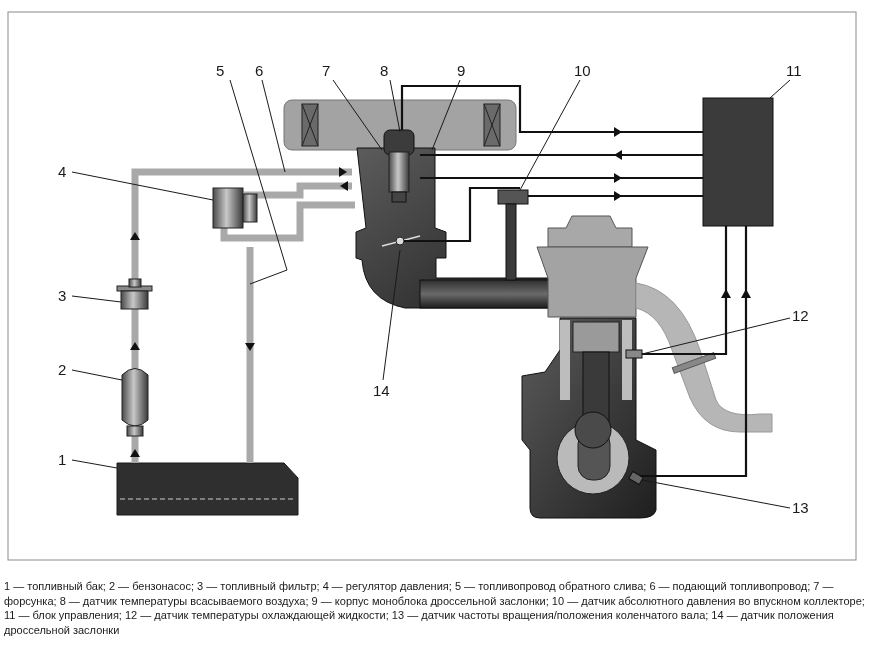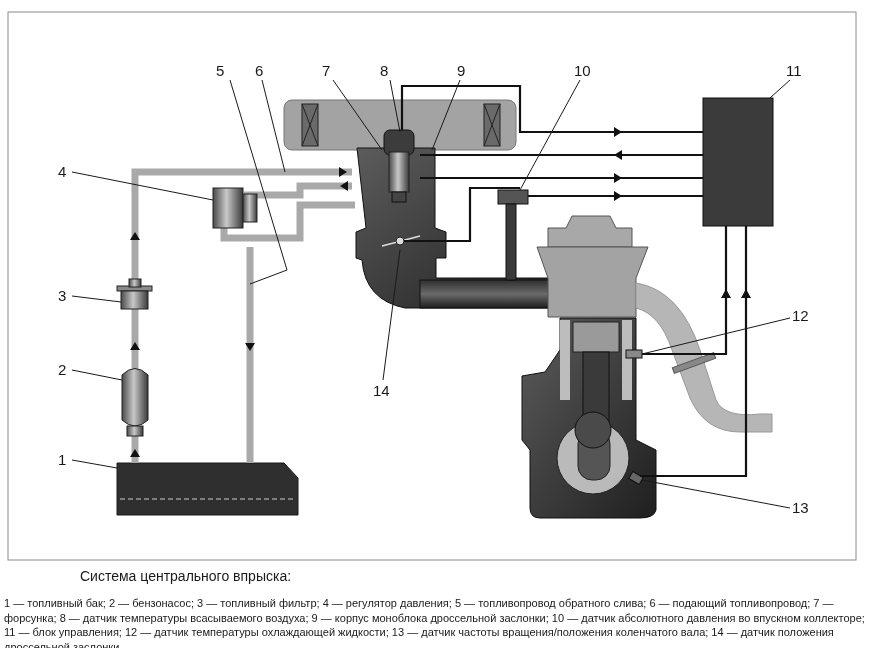--- a/index.html
+++ b/index.html
@@ -171,15 +171,14 @@
   <text class="lbl" x="380" y="76">8</text>
   <text class="lbl" x="457" y="76">9</text>
   <text class="lbl" x="574" y="76">10</text>
   <text class="lbl" x="786" y="76">11</text>
   <text class="lbl" x="792" y="321">12</text>
   <text class="lbl" x="792" y="513">13</text>
   <text class="lbl" x="373" y="396">14</text>
 </svg>
 
 <div id="caption">
-  <div id="caption-title">Система центрального впрыска:</div>
   <div id="caption-text">1 — топливный бак; 2 — бензонасос; 3 — топливный фильтр; 4 — регулятор давления; 5 — топливопровод обратного слива; 6 — подающий топливопровод; 7 — форсунка; 8 — датчик температуры всасываемого воздуха; 9 — корпус моноблока дроссельной заслонки; 10 — датчик абсолютного давления во впускном коллекторе; 11 — блок управления; 12 — датчик температуры охлаждающей жидкости; 13 — датчик частоты вращения/положения коленчатого вала; 14 — датчик положения дроссельной заслонки</div>
 </div>
 
 </body></html>

